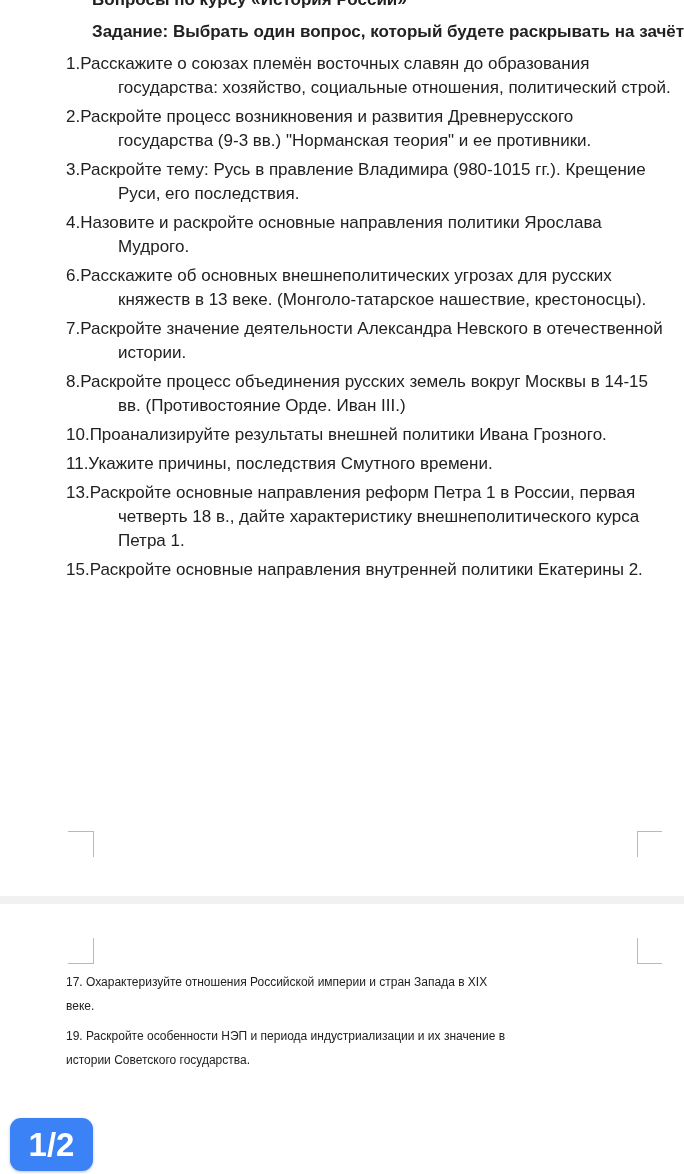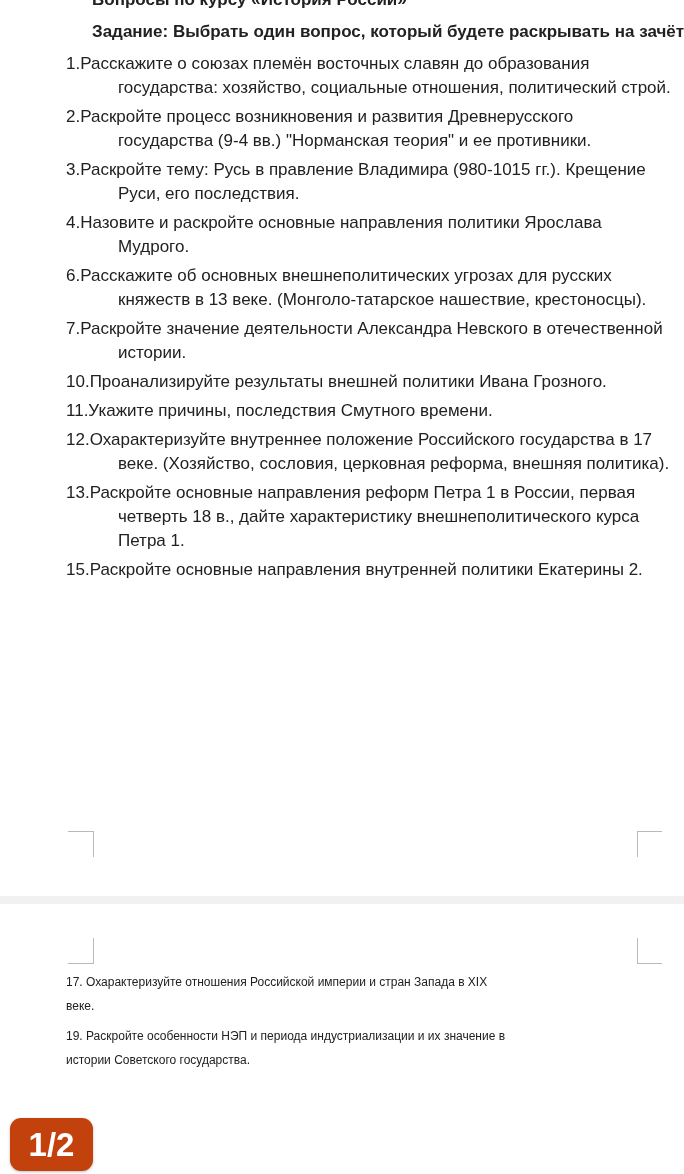--- a/index.html
+++ b/index.html
@@ -36,53 +36,53 @@
   #cm1l { left:68px;  top:831px; border-top-width:1px;    border-right-width:1px; }
   #cm1r { left:637px; top:831px; border-top-width:1px;    border-left-width:1px; width:24px; }
   #cm2l { left:68px;  top:938px; border-bottom-width:1px; border-right-width:1px; }
   #cm2r { left:637px; top:938px; border-bottom-width:1px; border-left-width:1px; width:24px; }
 
   #band { position:absolute; left:0; top:896px; width:684px; height:8px; background:#f1f1f1; }
 
   #badge {
     position:absolute; left:10px; top:1118px;
     width:83px; height:53px;
-    background:#c2410c; border-radius:11px;
+    background:#3b82f6; border-radius:11px;
     display:flex; align-items:center; justify-content:center;
     box-shadow:0 1px 3px rgba(0,0,0,0.25);
     z-index:5;
   }
   #badge span {
     color:#ffffff; font-weight:bold; font-size:33px;
     font-family:"Liberation Sans", sans-serif;
   }
 </style>
 </head>
 <body>
 
 <div id="head-cut" class="txt b">Вопросы по курсу «История России»</div>
 <div id="task" class="txt b">Задание: Выбрать один вопрос, который будете раскрывать на зачёте.</div>
 
 <div id="list1">
   <div class="q">1.Расскажите о союзах племён восточных славян до образования
 государства: хозяйство, социальные отношения, политический строй.</div>
   <div class="q">2.Раскройте процесс возникновения и развития Древнерусского
-государства (9-4 вв.) "Норманская теория" и ее противники.</div>
+государства (9-3 вв.) "Норманская теория" и ее противники.</div>
   <div class="q">3.Раскройте тему: Русь в правление Владимира (980-1015 гг.). Крещение
 Руси, его последствия.</div>
   <div class="q">4.Назовите и раскройте основные направления политики Ярослава
 Мудрого.</div>
   <div class="q">6.Расскажите об основных внешнеполитических угрозах для русских
 княжеств в 13 веке. (Монголо-татарское нашествие, крестоносцы).</div>
   <div class="q">7.Раскройте значение деятельности Александра Невского в отечественной
 истории.</div>
+  <div class="q">8.Раскройте процесс объединения русских земель вокруг Москвы в 14-15
+вв. (Противостояние Орде. Иван III.)</div>
   <div class="q">10.Проанализируйте результаты внешней политики Ивана Грозного.</div>
   <div class="q">11.Укажите причины, последствия Смутного времени.</div>
-  <div class="q">12.Охарактеризуйте внутреннее положение Российского государства в 17
-веке. (Хозяйство, сословия, церковная реформа, внешняя политика).</div>
   <div class="q">13.Раскройте основные направления реформ Петра 1 в России, первая
 четверть 18 в., дайте характеристику внешнеполитического курса
 Петра 1.</div>
   <div class="q">15.Раскройте основные направления внутренней политики Екатерины 2.</div>
 </div>
 
 <div id="cm1l" class="cm"></div>
 <div id="cm1r" class="cm"></div>
 <div id="band"></div>
 <div id="cm2l" class="cm"></div>

